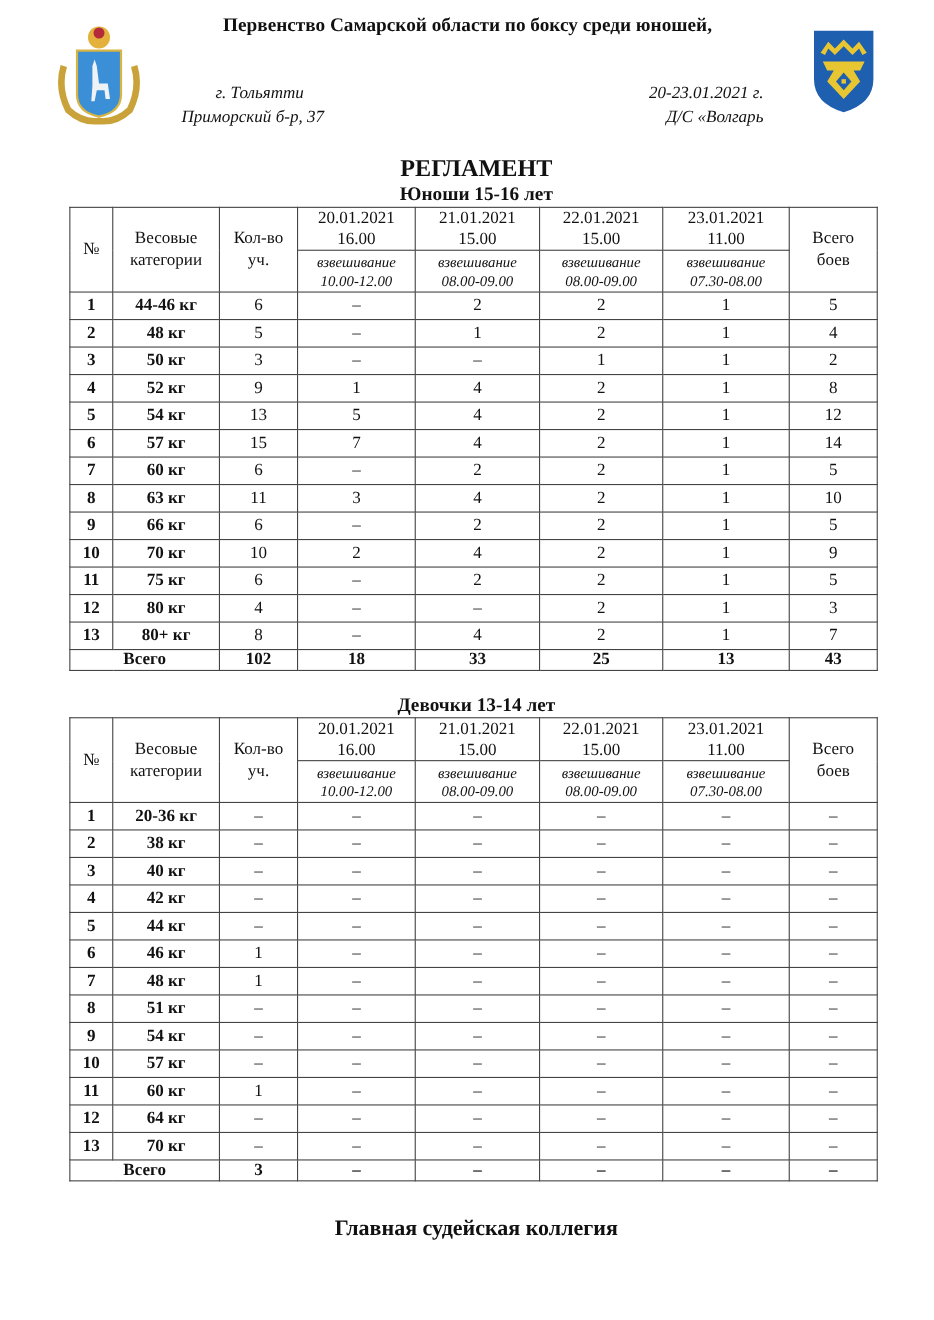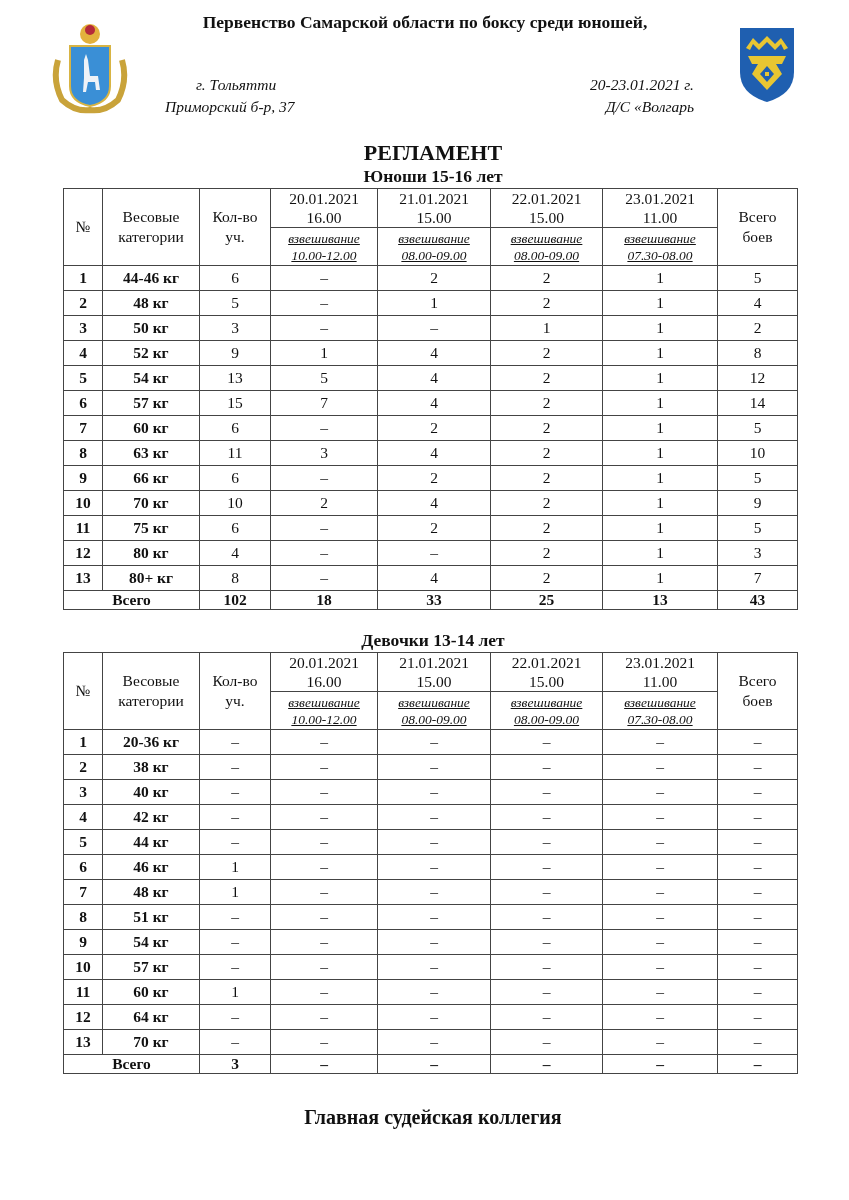--- a/index.html
+++ b/index.html
@@ -13,21 +13,21 @@
   .doc-title { position:absolute; left:0; width:866px; top:140px; text-align:center;
                font-weight:bold; font-size:22px; }
   .sub-title { position:absolute; left:0; width:866px; text-align:center;
                font-weight:bold; font-size:17.5px; }
   table.reg { position:absolute; left:63px; border-collapse:collapse; table-layout:fixed;
               width:734px; font-size:15.5px; }
   table.reg td, table.reg th { border:1px solid #444; text-align:center; padding:0;
               vertical-align:middle; }
   table.reg th { font-weight:normal; }
   .h-date { height:38px; line-height:19px; font-size:15.5px; }
-  .h-weigh { height:37px; font-weight:normal !important; font-style:italic; font-size:13.5px; line-height:17px;text-decoration:underline; }
+  .h-weigh { height:37px; font-weight:normal !important; font-style:italic; font-size:13.5px; line-height:17px; }
   .h-tall { line-height:20px; }
   table.reg tbody td { height:24px; }
   td.num, td.cat { font-weight:bold; }
   td.total-label, td.total { font-weight:bold; }
   .footer { position:absolute; left:0; width:866px; top:1106px; text-align:center;
             font-weight:bold; font-size:20px; }
 </style>
 </head>
 <body>
 

